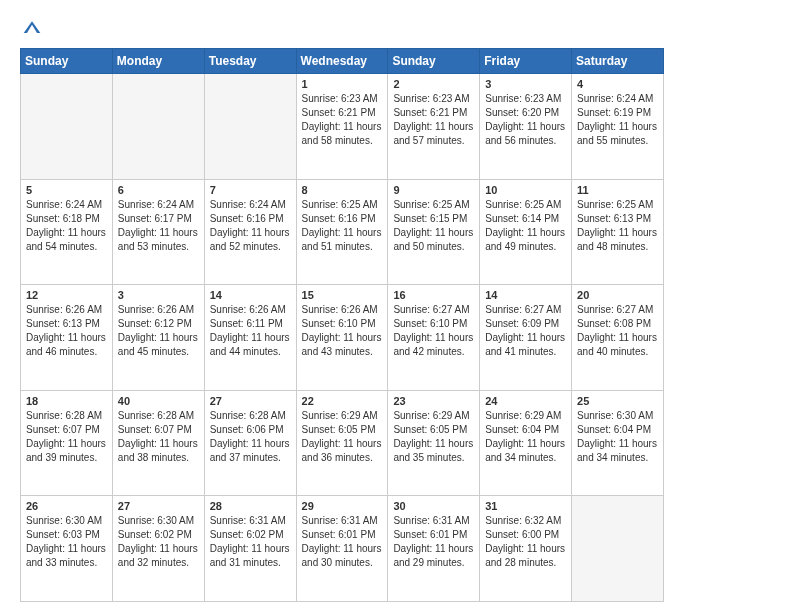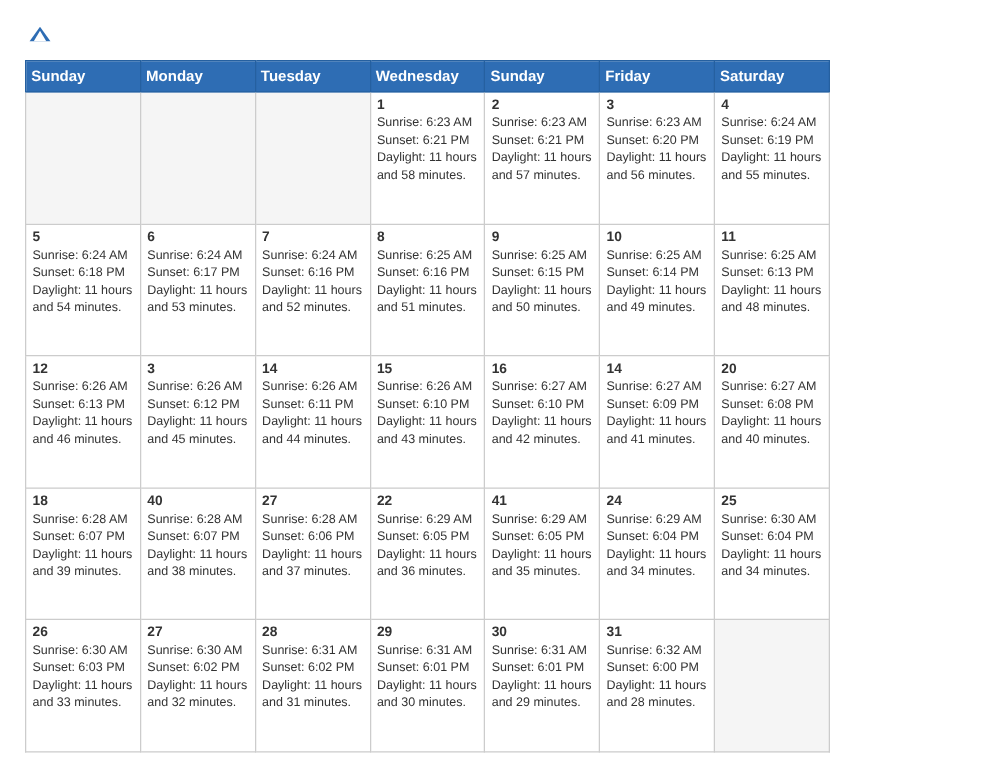--- a/index.html
+++ b/index.html
@@ -293,21 +293,21 @@
 and 37 minutes.</div>
           </td>
           <td>
             <span class="day-num">22</span>
             <div class="day-info" style="white-space: pre-wrap;">Sunrise: 6:29 AM
 Sunset: 6:05 PM
 Daylight: 11 hours
 and 36 minutes.</div>
           </td>
           <td>
-            <span class="day-num">41</span>
+            <span class="day-num">23</span>
             <div class="day-info" style="white-space: pre-wrap;">Sunrise: 6:29 AM
 Sunset: 6:05 PM
 Daylight: 11 hours
 and 35 minutes.</div>
           </td>
           <td>
             <span class="day-num">24</span>
             <div class="day-info" style="white-space: pre-wrap;">Sunrise: 6:29 AM
 Sunset: 6:04 PM
 Daylight: 11 hours

